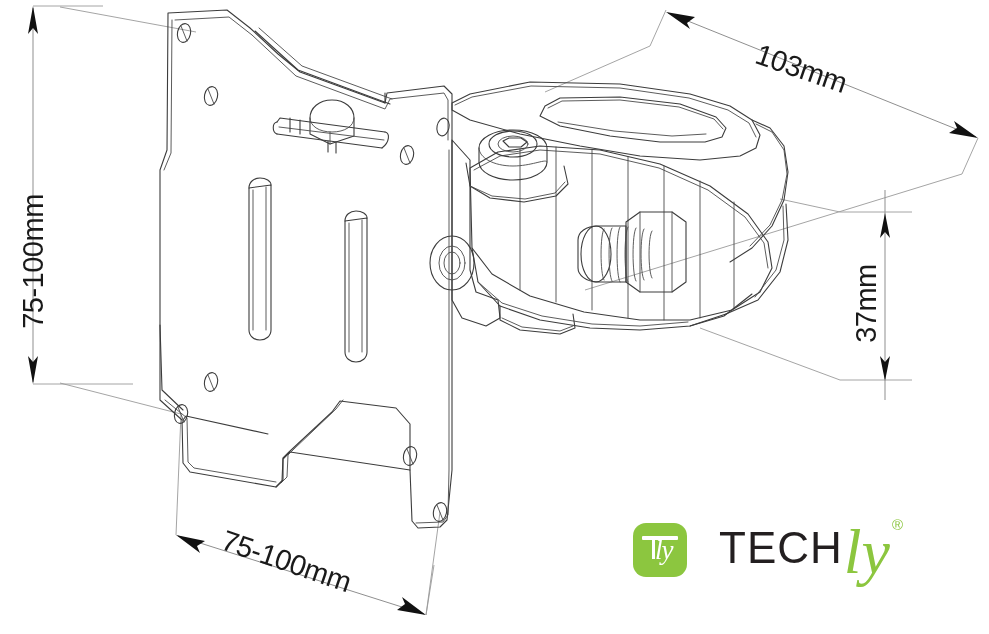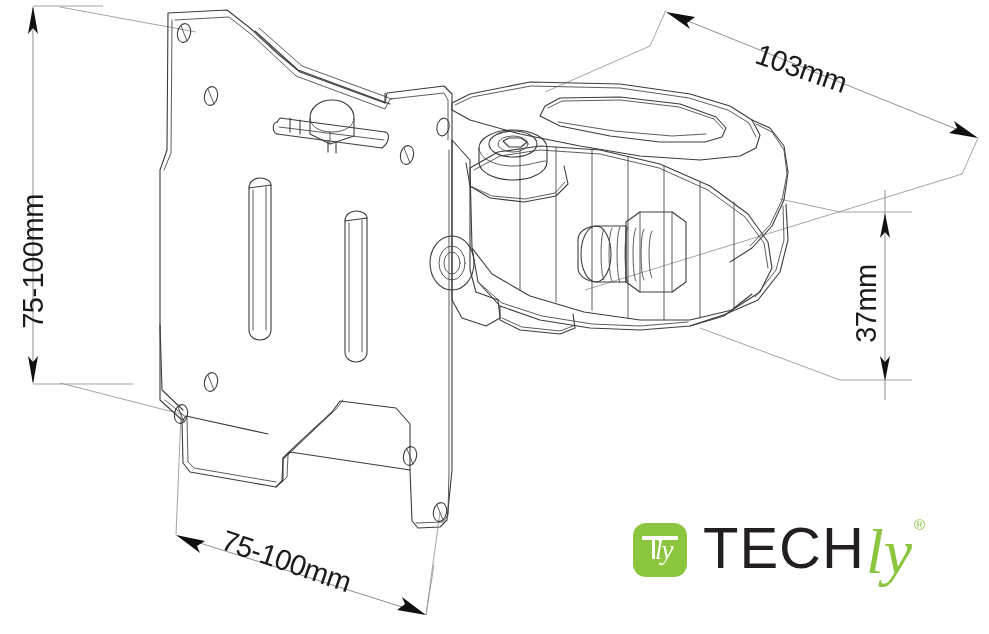--- a/index.html
+++ b/index.html
@@ -101,24 +101,24 @@
     left: 22px;
     top: 12px;
     font-family: "Liberation Serif", serif;
     font-style: italic;
     font-size: 27px;
     color: #ffffff;
     letter-spacing: -1px;
   }
   #logo-tech {
     font-family: "Liberation Sans", sans-serif;
-    font-size: 58px;
+    font-size: 44px;
     font-weight: 400;
     letter-spacing: 1px;
-    margin-left: 16px;
+    margin-left: 32px;
     line-height: 1;
     position: relative;
     top: -2px;
   }
   #logo-ly {
     font-family: "Liberation Serif", serif;
     font-style: italic;
     font-size: 64px;
     line-height: 1;
     margin-left: 1px;

